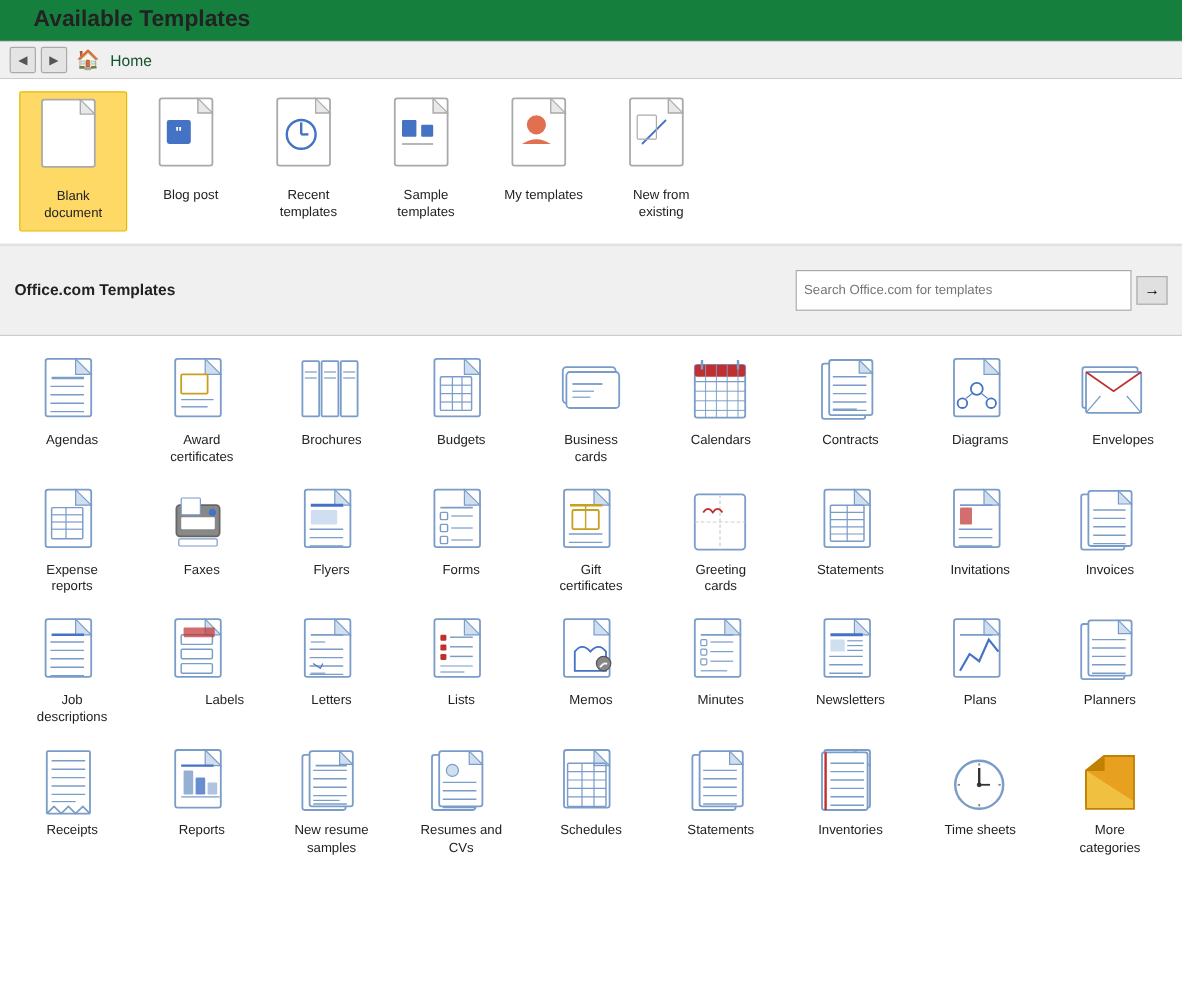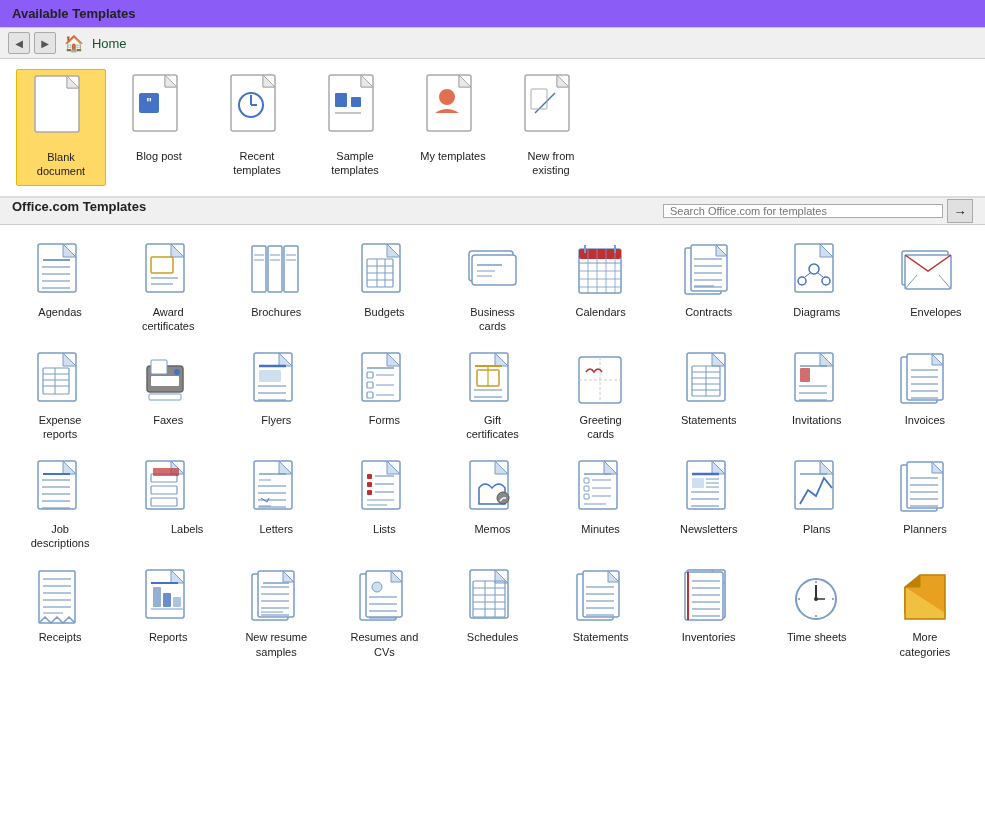--- a/index.html
+++ b/index.html
@@ -5,23 +5,23 @@
     * { box-sizing: border-box; margin: 0; padding: 0; }
     body {
       font-family: 'Segoe UI', Arial, sans-serif;
       font-size: 12px;
       background: #fff;
       color: #222;
       width: 985px;
     }
 
     .page-title {
-      background: #8b5cf6;
-      padding: 6px 12px;
-      font-size: 13px;
+      background: #15803d;
+      padding: 6px 28px;
+      font-size: 19px;
       font-weight: bold;
       border-bottom: 1px solid #ccc;
     }
 
     .nav-bar {
       display: flex;
       align-items: center;
       background: #f0f0f0;
       border-bottom: 1px solid #ccc;
       padding: 4px 8px;
@@ -85,41 +85,42 @@
       line-height: 1.3;
     }
 
     .office-section {
       background: #f7f7f7;
       border-top: 1px solid #ddd;
     }
 
     .office-header {
       display: flex;
-      padding: 1px 12px;
+      align-items: center;
+      padding: 20px 12px;
       background: #f0f0f0;
       border-bottom: 1px solid #ccc;
       gap: 8px;
     }
 
     .office-header-title {
       font-size: 13px;
       font-weight: bold;
       flex: 1;
     }
 
     .search-box {
       display: flex;
       align-items: center;
       gap: 4px;
     }
 
     .search-input {
       width: 280px;
-      height: 14px;
+      height: 34px;
       border: 1px solid #aaa;
       padding: 2px 6px;
       font-size: 11px;
       color: #999;
     }
 
     .search-btn {
       width: 26px;
       height: 24px;
       background: #e0e0e0;

